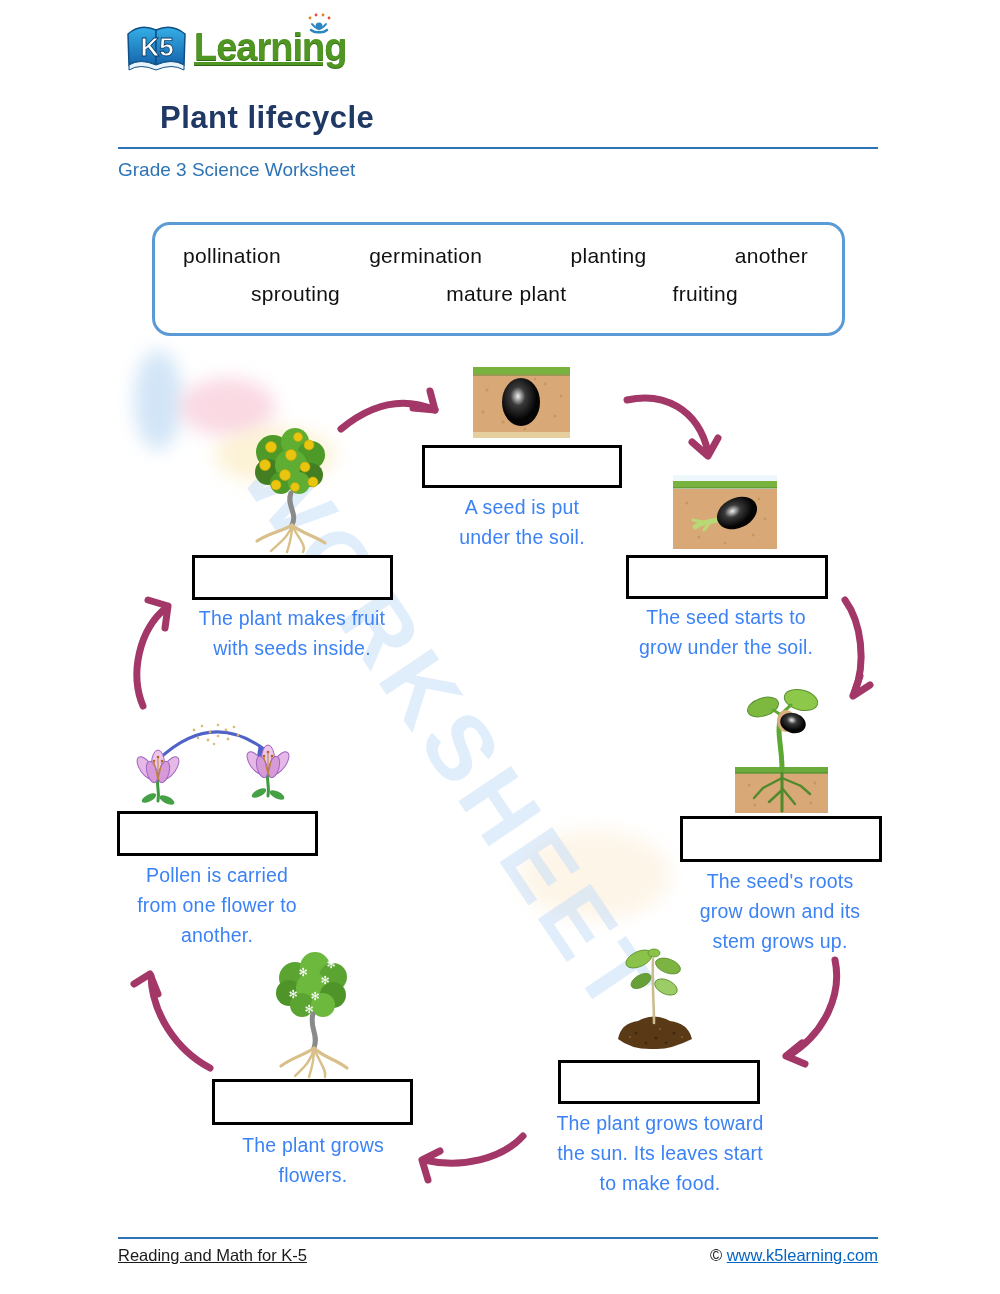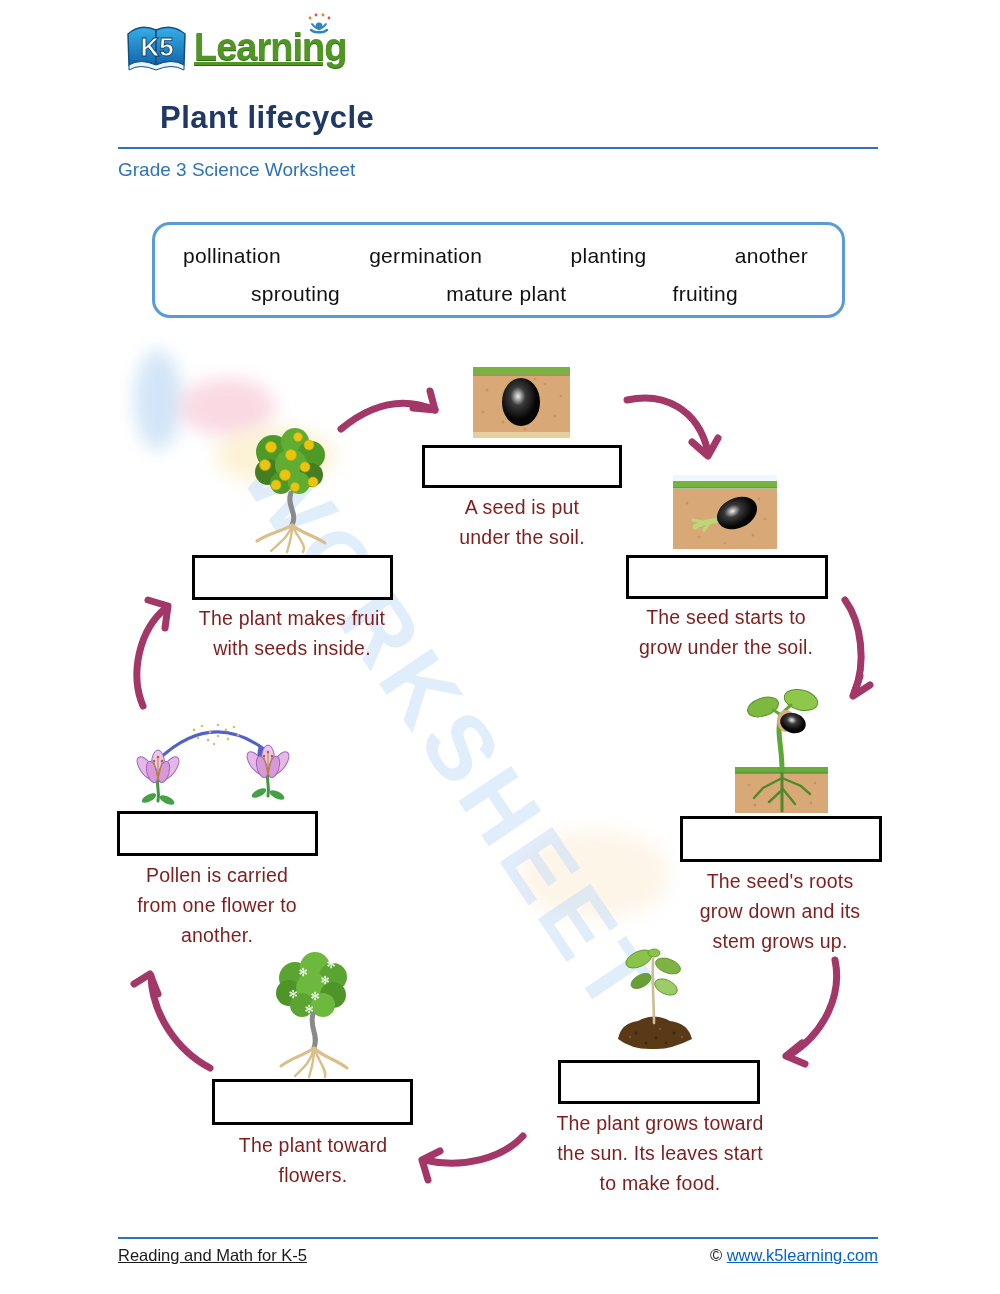--- a/index.html
+++ b/index.html
@@ -7,38 +7,38 @@
         font-family:"Liberation Sans",sans-serif;color:#1a1a1a;}
   
   .logo{position:absolute;left:124px;top:18px;display:flex;align-items:flex-start;}
   .logo-learning{font-size:38px;font-weight:bold;color:#4f9722;letter-spacing:-1px;margin-left:4px;margin-top:8px;
                  text-shadow:0 1px 0 #2f6b10;text-decoration:underline;}
   .logo-fig{position:absolute;left:178px;top:-6px;}
   .page-title{position:absolute;left:118px;top:100px;font-size:31px;font-weight:bold;color:#1F3864;letter-spacing:0.5px;margin-left:42px;}
   .title-rule{position:absolute;left:118px;top:147px;width:760px;height:2px;background:#2E74B5;}
   .subtitle{position:absolute;left:118px;top:159px;font-size:19px;color:#2E74B5;}
   
-  .word-bank{position:absolute;left:152px;top:222px;width:693px;height:96px;box-sizing:border-box;
+  .word-bank{position:absolute;left:152px;top:222px;width:693px;height:114px;box-sizing:border-box;
              border:3px solid #5B9BD5;border-radius:18px;background:transparent;}
   .wb-row{display:flex;justify-content:space-between;font-size:21px;letter-spacing:0.3px;color:#111;}
   .wb-row1{margin:19px 34px 0 28px;}
   .wb-row2{margin:14px 104px 0 96px;}
   
   .watermark{position:absolute;left:308px;top:428px;transform:rotate(56deg);transform-origin:0 0;
              font-size:92px;font-weight:bold;letter-spacing:7px;color:rgba(199,222,247,0.55);z-index:0;
              white-space:nowrap;}
   .smudge{position:absolute;border-radius:50%;filter:blur(9px);z-index:0;}
   .smudge-blue{left:134px;top:350px;width:48px;height:100px;background:rgba(173,208,240,0.55);}
   .smudge-pink{left:180px;top:378px;width:95px;height:58px;background:rgba(247,192,208,0.6);}
   .smudge-yellow{left:215px;top:428px;width:120px;height:55px;background:rgba(250,233,185,0.6);}
   .smudge-peach{left:520px;top:830px;width:150px;height:90px;background:rgba(252,236,210,0.5);}
   
   .stage-img,.answer-box,.caption,.arrow{position:absolute;z-index:1;}
   .answer-box{border:3px solid #000;background:#fff;box-sizing:border-box;}
-  .caption{text-align:center;white-space:pre-line;font-size:19.5px;line-height:30px;color:#7f1d1d;letter-spacing:0.2px;}
+  .caption{text-align:center;white-space:pre-line;font-size:19.5px;line-height:30px;color:#3b82f6;letter-spacing:0.2px;}
   
   .footer-rule{position:absolute;left:118px;top:1237px;width:760px;height:2px;background:#2E74B5;}
   .footer-left{position:absolute;left:118px;top:1246px;font-size:16.5px;color:#1a1a1a;text-decoration:underline;}
   .footer-right{position:absolute;right:122px;top:1246px;font-size:16.5px;color:#1a1a1a;text-align:left;}
   .footer-right a{color:#0563C1;text-decoration:underline;}
 </style>
 </head>
 <body>
 
 <div id="page">
@@ -223,21 +223,21 @@
         <text x="66" y="18">✻</text>
         <text x="44" y="63">✻</text>
     </g>
     <path d="M48,64 C44,78 54,84 49,98" stroke="#8a8a8a" stroke-width="5" fill="none" stroke-linecap="round"></path>
     <g stroke="#d9bf8a" fill="none" stroke-linecap="round">
       <path d="M49,98 C40,105 28,107 16,116 M49,98 C58,107 70,109 82,118" stroke-width="3.2"></path>
       <path d="M49,98 C46,112 38,118 30,126 M49,98 C54,112 62,120 60,127 M49,100 C49,112 46,120 44,127" stroke-width="2.4"></path>
     </g>
   </svg>
   <div class="answer-box" style="left:212px;top:1079px;width:201px;height:46px"></div>
-  <div class="caption" style="left:203px;top:1130px;width:220px">The plant toward
+  <div class="caption" style="left:203px;top:1130px;width:220px">The plant grows
 flowers.</div>
 
   <svg class="stage-img" style="left:120px;top:708px" width="185" height="98" viewBox="0 0 185 98">
     <path d="M38,52 Q92,0 148,44" stroke="#5062c8" stroke-width="3" fill="none"></path>
     <polygon points="151,50 139,36 137,48" fill="#5062c8"></polygon>
     <g fill="#d9b26a" opacity="0.9">
       <circle cx="74" cy="22" r="1.4"></circle>
         <circle cx="82" cy="18" r="1.3"></circle>
         <circle cx="90" cy="24" r="1.4"></circle>
       <circle cx="98" cy="17" r="1.3"></circle>

